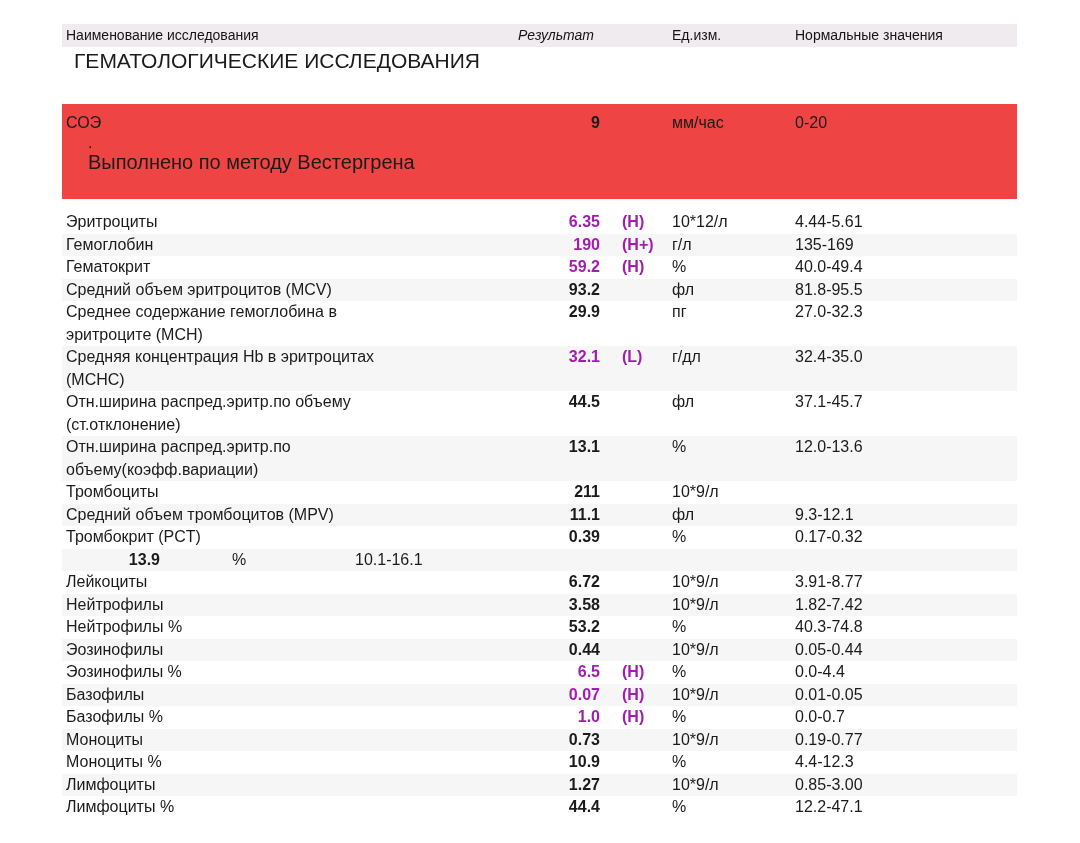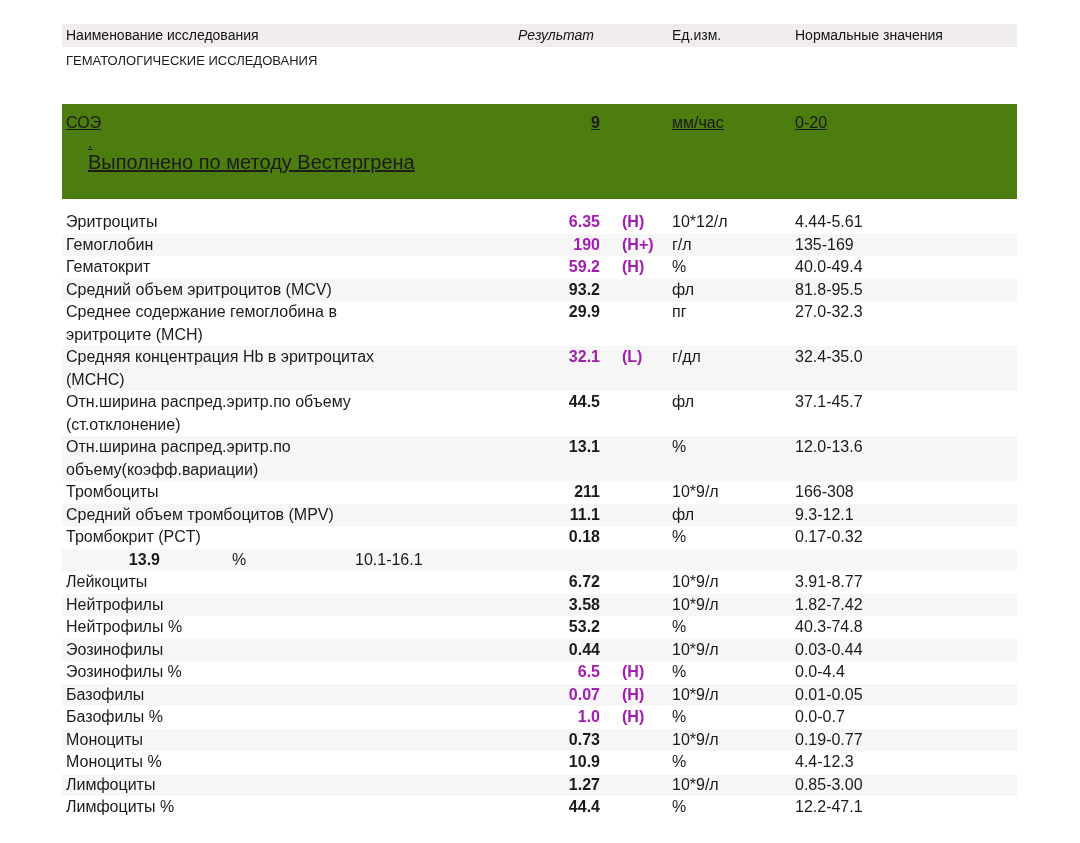--- a/index.html
+++ b/index.html
@@ -35,32 +35,32 @@
     height: 23px;
     align-items: center;
     font-size: 14px;
     color: #141414;
     line-height: 23px;
   }
   .table-header .c-result { font-weight: normal; padding-right: 6px; box-sizing: border-box; font-style: italic; }
   .table-header .c-flag { visibility: hidden; }
 
   .section-title {
-    font-size: 13px;
+    font-size: 21px;
     line-height: 24px;
     padding-left: 4px;
     margin-top: 2px;
+    margin-left: 8px;
   }
 
   .soe-block {
-    background: #4d7c0f;
+    background: #ef4444;
     margin-top: 31px;
     padding-top: 8px;
     padding-bottom: 26px;
-    text-decoration: underline;
   }
   .soe-dot {
     font-size: 16px;
     line-height: 16px;
     padding-left: 26px;
   }
   .soe-comment {
     font-size: 20px;
     line-height: 22.5px;
     padding-left: 26px;
@@ -156,32 +156,31 @@
     <div class="c-result">13.1</div>
     <div class="c-flag"></div>
     <div class="c-units">%</div>
     <div class="c-range">12.0-13.6</div>
   </div>
       <div class="row">
     <div class="c-name">Тромбоциты</div>
     <div class="c-result">211</div>
     <div class="c-flag"></div>
     <div class="c-units">10*9/л</div>
-    <div class="c-range">166-308</div>
   </div>
       <div class="row stripe">
     <div class="c-name">Средний объем тромбоцитов (MPV)</div>
     <div class="c-result">11.1</div>
     <div class="c-flag"></div>
     <div class="c-units">фл</div>
     <div class="c-range">9.3-12.1</div>
   </div>
       <div class="row">
     <div class="c-name">Тромбокрит (PCT)</div>
-    <div class="c-result">0.18</div>
+    <div class="c-result">0.39</div>
     <div class="c-flag"></div>
     <div class="c-units">%</div>
     <div class="c-range">0.17-0.32</div>
   </div>
       <div class="row stripe">
     <div class="c-result">13.9</div>
     <div class="c-flag"></div>
     <div class="c-units">%</div>
     <div class="c-range">10.1-16.1</div>
   </div>
@@ -204,21 +203,21 @@
     <div class="c-result">53.2</div>
     <div class="c-flag"></div>
     <div class="c-units">%</div>
     <div class="c-range">40.3-74.8</div>
   </div>
       <div class="row stripe">
     <div class="c-name">Эозинофилы</div>
     <div class="c-result">0.44</div>
     <div class="c-flag"></div>
     <div class="c-units">10*9/л</div>
-    <div class="c-range">0.03-0.44</div>
+    <div class="c-range">0.05-0.44</div>
   </div>
       <div class="row abnormal">
     <div class="c-name">Эозинофилы %</div>
     <div class="c-result">6.5</div>
     <div class="c-flag">(H)</div>
     <div class="c-units">%</div>
     <div class="c-range">0.0-4.4</div>
   </div>
       <div class="row stripe abnormal">
     <div class="c-name">Базофилы</div>

